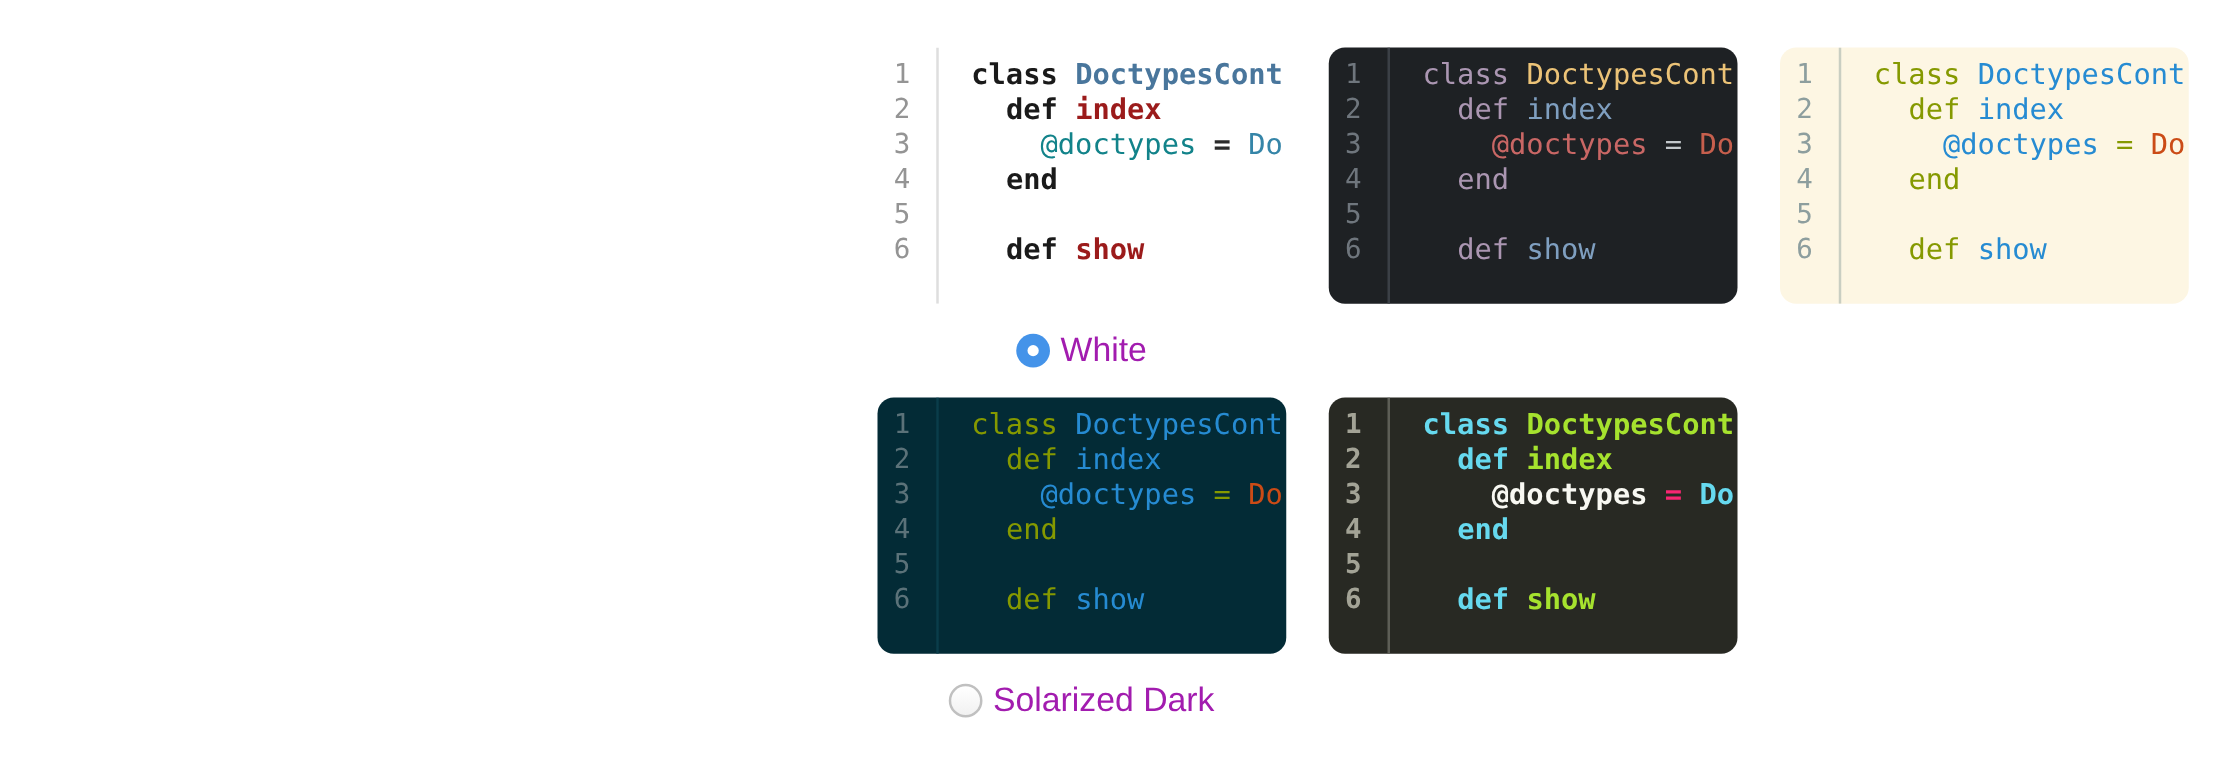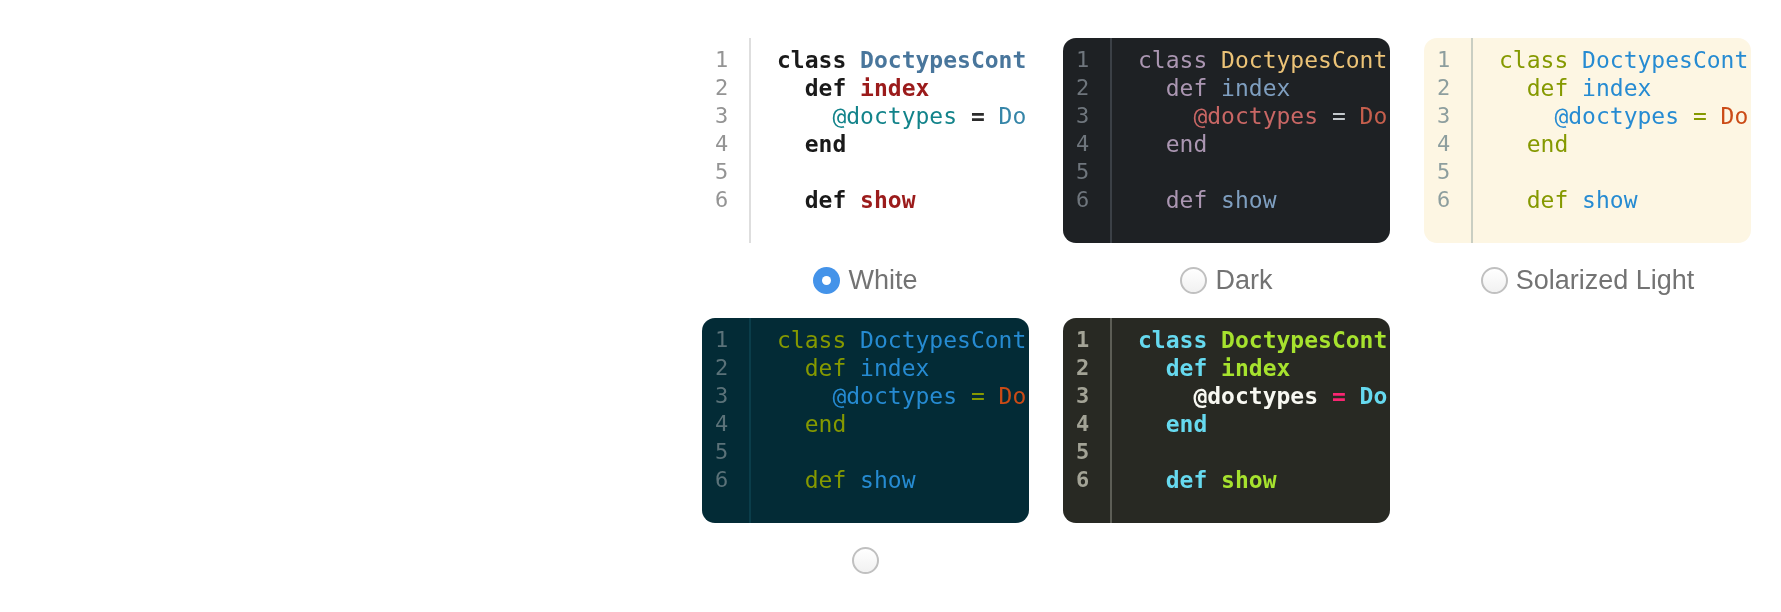--- a/index.html
+++ b/index.html
@@ -46,21 +46,21 @@
   .radio{
     width:27px;height:27px;border-radius:50%;box-sizing:border-box;
     background:linear-gradient(#ffffff,#f1f1f1);border:2px solid #c0c0c0;
     position:relative;flex:none;
   }
   .radio.on{border:none;}
   .radio.on::after{
     content:'';position:absolute;left:50%;top:50%;width:9px;height:9px;
     margin:-4.5px 0 0 -4.5px;border-radius:50%;background:#ffffff;
   }
-  .tlabel{font-size:27px;color:#737373;}
+  .tlabel{font-size:27px;color:#a21caf;}
 </style>
 </head>
 <body>
 
 <div class="intro">
 </div>
 
 <div class="grid">
   <div class="cell">
     <div class="preview" style="background: rgb(255, 255, 255);">
@@ -85,58 +85,51 @@
       <div class="gutter" style="border-right-color: rgb(59, 64, 70);">
           <div class="ln" style="color: rgb(111, 118, 125);">1</div>
           <div class="ln" style="color: rgb(111, 118, 125);">2</div>
           <div class="ln" style="color: rgb(111, 118, 125);">3</div>
           <div class="ln" style="color: rgb(111, 118, 125);">4</div>
           <div class="ln" style="color: rgb(111, 118, 125);">5</div>
           <div class="ln" style="color: rgb(111, 118, 125);">6</div>
         </div>
       <div class="code"><div class="cl"><span style="color: rgb(171, 150, 178);">class</span><span style="color: rgb(197, 200, 198);"> </span><span style="color: rgb(236, 195, 119);">DoctypesCont</span></div><div class="cl"><span style="color: rgb(197, 200, 198);">  </span><span style="color: rgb(171, 150, 178);">def</span><span style="color: rgb(197, 200, 198);"> </span><span style="color: rgb(127, 159, 192);">index</span></div><div class="cl"><span style="color: rgb(197, 200, 198);">    </span><span style="color: rgb(201, 103, 101);">@doctypes</span><span style="color: rgb(197, 200, 198);"> </span><span style="color: rgb(195, 200, 204);">=</span><span style="color: rgb(197, 200, 198);"> </span><span style="color: rgb(198, 95, 77);">Do</span></div><div class="cl"><span style="color: rgb(197, 200, 198);">  </span><span style="color: rgb(171, 150, 178);">end</span></div><div class="cl"></div><div class="cl"><span style="color: rgb(197, 200, 198);">  </span><span style="color: rgb(171, 150, 178);">def</span><span style="color: rgb(197, 200, 198);"> </span><span style="color: rgb(127, 159, 192);">show</span></div></div>
     </div>
-    <div class="label-row">
-      <span class="radio" style="border-color: rgb(192, 192, 192);"></span>
-      <span class="tlabel">Dark</span>
-    </div>
   </div>
 
   <div class="cell">
     <div class="preview" style="background: rgb(253, 246, 227);">
       <div class="gutter" style="border-right-color: rgb(201, 206, 194);">
           <div class="ln" style="color: rgb(141, 158, 158);">1</div>
           <div class="ln" style="color: rgb(141, 158, 158);">2</div>
           <div class="ln" style="color: rgb(141, 158, 158);">3</div>
           <div class="ln" style="color: rgb(141, 158, 158);">4</div>
           <div class="ln" style="color: rgb(141, 158, 158);">5</div>
           <div class="ln" style="color: rgb(141, 158, 158);">6</div>
         </div>
       <div class="code"><div class="cl"><span style="color: rgb(133, 153, 0);">class</span><span style="color: rgb(101, 123, 131);"> </span><span style="color: rgb(38, 139, 210);">DoctypesCont</span></div><div class="cl"><span style="color: rgb(101, 123, 131);">  </span><span style="color: rgb(133, 153, 0);">def</span><span style="color: rgb(101, 123, 131);"> </span><span style="color: rgb(38, 139, 210);">index</span></div><div class="cl"><span style="color: rgb(101, 123, 131);">    </span><span style="color: rgb(38, 139, 210);">@doctypes</span><span style="color: rgb(101, 123, 131);"> </span><span style="color: rgb(133, 153, 0);">=</span><span style="color: rgb(101, 123, 131);"> </span><span style="color: rgb(203, 75, 22);">Do</span></div><div class="cl"><span style="color: rgb(101, 123, 131);">  </span><span style="color: rgb(133, 153, 0);">end</span></div><div class="cl"></div><div class="cl"><span style="color: rgb(101, 123, 131);">  </span><span style="color: rgb(133, 153, 0);">def</span><span style="color: rgb(101, 123, 131);"> </span><span style="color: rgb(38, 139, 210);">show</span></div></div>
-    </div>
-    <div class="label-row">
-      <span class="radio" style="border-color: rgb(192, 192, 192);"></span>
-      <span class="tlabel">Solarized Light</span>
     </div>
   </div>
 
   <div class="cell">
     <div class="preview" style="background: rgb(3, 43, 54);">
       <div class="gutter" style="border-right-color: rgb(10, 61, 74);">
           <div class="ln" style="color: rgb(91, 114, 121);">1</div>
           <div class="ln" style="color: rgb(91, 114, 121);">2</div>
           <div class="ln" style="color: rgb(91, 114, 121);">3</div>
           <div class="ln" style="color: rgb(91, 114, 121);">4</div>
           <div class="ln" style="color: rgb(91, 114, 121);">5</div>
           <div class="ln" style="color: rgb(91, 114, 121);">6</div>
         </div>
       <div class="code"><div class="cl"><span style="color: rgb(133, 153, 0);">class</span><span style="color: rgb(131, 148, 150);"> </span><span style="color: rgb(38, 139, 210);">DoctypesCont</span></div><div class="cl"><span style="color: rgb(131, 148, 150);">  </span><span style="color: rgb(133, 153, 0);">def</span><span style="color: rgb(131, 148, 150);"> </span><span style="color: rgb(38, 139, 210);">index</span></div><div class="cl"><span style="color: rgb(131, 148, 150);">    </span><span style="color: rgb(38, 139, 210);">@doctypes</span><span style="color: rgb(131, 148, 150);"> </span><span style="color: rgb(133, 153, 0);">=</span><span style="color: rgb(131, 148, 150);"> </span><span style="color: rgb(203, 75, 22);">Do</span></div><div class="cl"><span style="color: rgb(131, 148, 150);">  </span><span style="color: rgb(133, 153, 0);">end</span></div><div class="cl"></div><div class="cl"><span style="color: rgb(131, 148, 150);">  </span><span style="color: rgb(133, 153, 0);">def</span><span style="color: rgb(131, 148, 150);"> </span><span style="color: rgb(38, 139, 210);">show</span></div></div>
     </div>
     <div class="label-row">
       <span class="radio" style="border-color: rgb(192, 192, 192);"></span>
+      <span class="tlabel">Solarized Dark</span>
     </div>
   </div>
 
   <div class="cell">
     <div class="preview" style="background: rgb(40, 41, 35);">
       <div class="gutter" style="border-right-color: rgb(93, 94, 86);">
           <div class="ln" style="color: rgb(163, 163, 150); font-weight: 700;">1</div>
           <div class="ln" style="color: rgb(163, 163, 150); font-weight: 700;">2</div>
           <div class="ln" style="color: rgb(163, 163, 150); font-weight: 700;">3</div>
           <div class="ln" style="color: rgb(163, 163, 150); font-weight: 700;">4</div>

